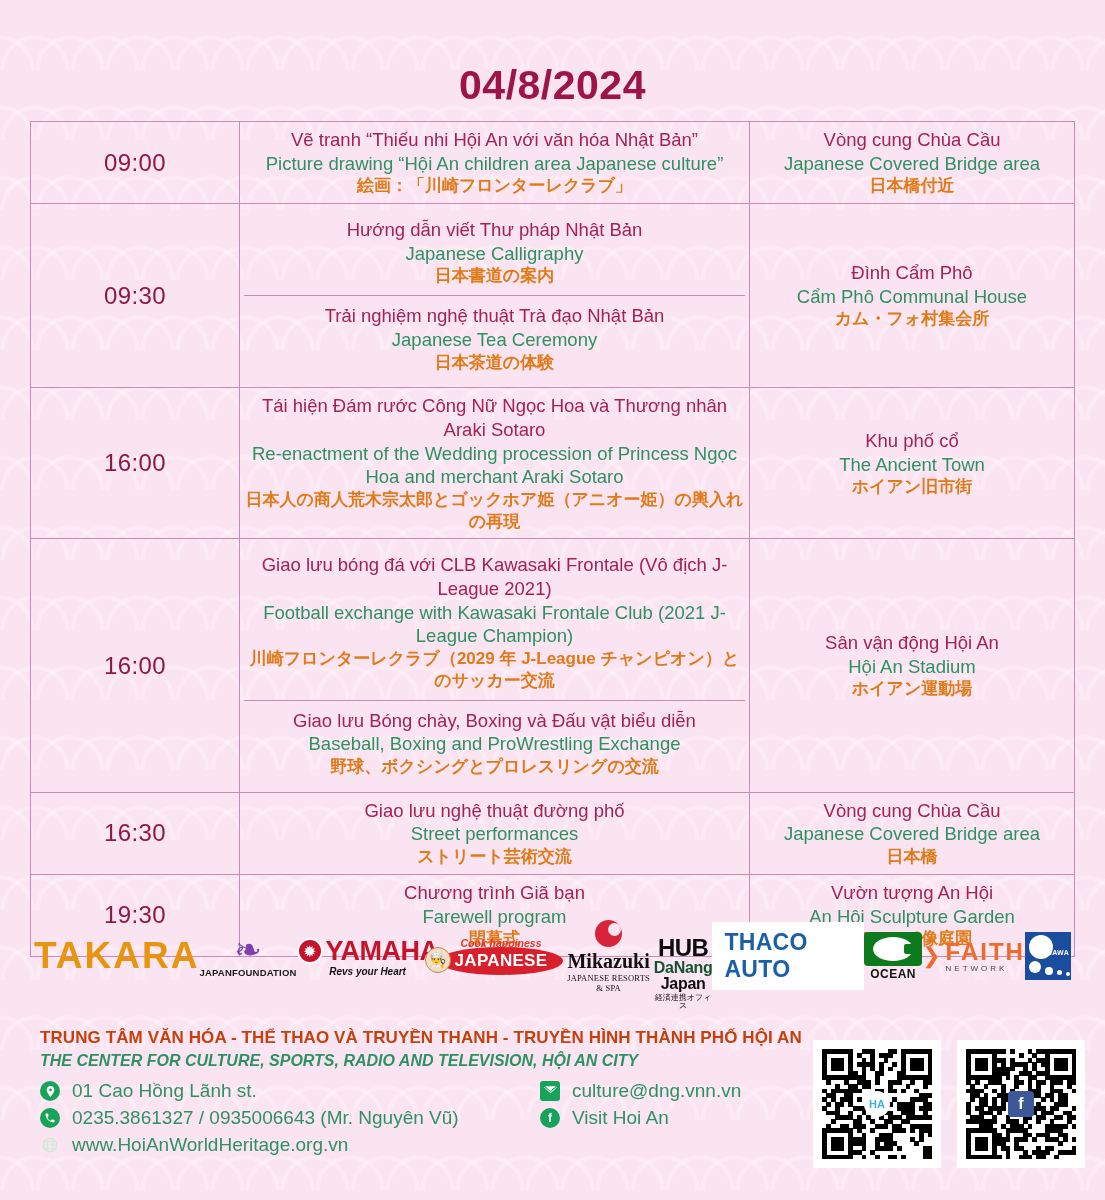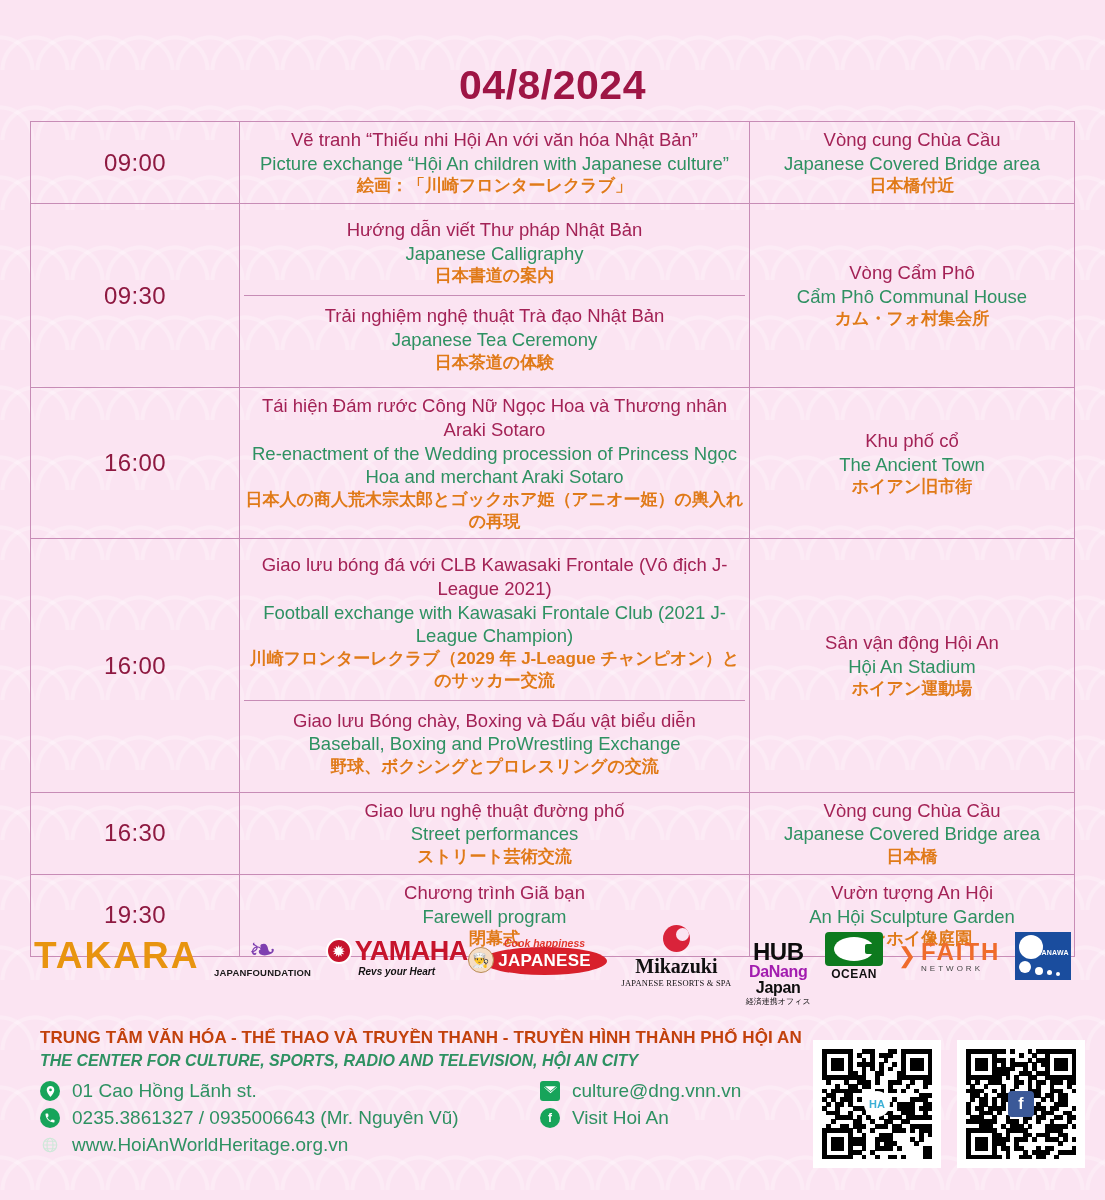--- a/index.html
+++ b/index.html
@@ -124,21 +124,21 @@
   }
   .mk-moon::after {
     content:""; position:absolute; width:13px; height:13px; border-radius:50%;
     background:#fbe4f2; right:1px; top:3px;
   }
   .mk-name { font-family: "Liberation Serif", serif; font-size: 20px; color:#111; font-weight: bold; }
   .mk-sub { font-family: "Liberation Serif", serif; font-size: 8.5px; color:#111; letter-spacing: .2px; }
 
   .logo-hub { text-align: center; line-height: 1; margin-top: 33px; }
   .hub-1 { font-size: 24px; font-weight: bold; color:#0d0d0d; letter-spacing: -.5px; }
-  .hub-2 { font-size: 16px; font-weight: bold; color:#a21caf; letter-spacing: -.3px; }
+  .hub-2 { font-size: 16px; font-weight: bold; color:#14532d; letter-spacing: -.3px; }
   .hub-3 { font-size: 16px; font-weight: bold; color:#0d0d0d; letter-spacing: -.3px; }
   .hub-4 { font-size: 8px; color:#111; margin-top: 2px; }
 
   .logo-thaco {
     background:#fff; padding: 7px 12px;
     color:#1b5fa8; font-size: 23px; font-weight: bold; letter-spacing: .3px;
   }
 
   .logo-ocean { text-align:center; }
   .oc-box {
@@ -203,21 +203,21 @@
 
   <div class="title">04/8/2024</div>
 
   <table class="schedule">
     <tbody>
 
       <tr>
         <td class="col-time time-cell">09:00</td>
         <td class="col-act cell">
           <span class="ln vi">Vẽ tranh “Thiếu nhi Hội An với văn hóa Nhật Bản”</span>
-          <span class="ln en">Picture exchange “Hội An children with Japanese culture”</span>
+          <span class="ln en">Picture drawing “Hội An children area Japanese culture”</span>
           <span class="ln jp">絵画：「川崎フロンターレクラブ」</span>
         </td>
         <td class="col-loc cell loc">
           <span class="ln vi">Vòng cung Chùa Cầu</span>
           <span class="ln en">Japanese Covered Bridge area</span>
           <span class="ln jp">日本橋付近</span>
         </td>
       </tr>
 
       <tr>
@@ -228,21 +228,21 @@
             <span class="ln en">Japanese Calligraphy</span>
             <span class="ln jp">日本書道の案内</span>
           </div>
           <div class="sub-block cell">
             <span class="ln vi">Trải nghiệm nghệ thuật Trà đạo Nhật Bản</span>
             <span class="ln en">Japanese Tea Ceremony</span>
             <span class="ln jp">日本茶道の体験</span>
           </div>
         </td>
         <td class="col-loc cell loc">
-          <span class="ln vi">Vòng Cẩm Phô</span>
+          <span class="ln vi">Đình Cẩm Phô</span>
           <span class="ln en">Cẩm Phô Communal House</span>
           <span class="ln jp">カム・フォ村集会所</span>
         </td>
       </tr>
 
       <tr>
         <td class="col-time time-cell">16:00</td>
         <td class="col-act cell">
           <span class="ln vi">Tái hiện Đám rước Công Nữ Ngọc Hoa và Thương nhân Araki Sotaro</span>
           <span class="ln en">Re-enactment of the Wedding procession of Princess Ngọc Hoa and merchant Araki Sotaro</span>
@@ -345,20 +345,21 @@
 
     <div class="logo logo-hub">
       <div>
         <div class="hub-1">HUB</div>
         <div class="hub-2">DaNang</div>
         <div class="hub-3">Japan</div>
         <div class="hub-4">経済連携オフィス</div>
       </div>
     </div>
 
+    <div class="logo logo-thaco">THACO AUTO</div>
 
     <div class="logo logo-ocean">
       <div>
         <div class="oc-box">
             <div class="oc-eye"></div>
           </div>
         <div class="oc-text">OCEAN</div>
       </div>
     </div>
 

